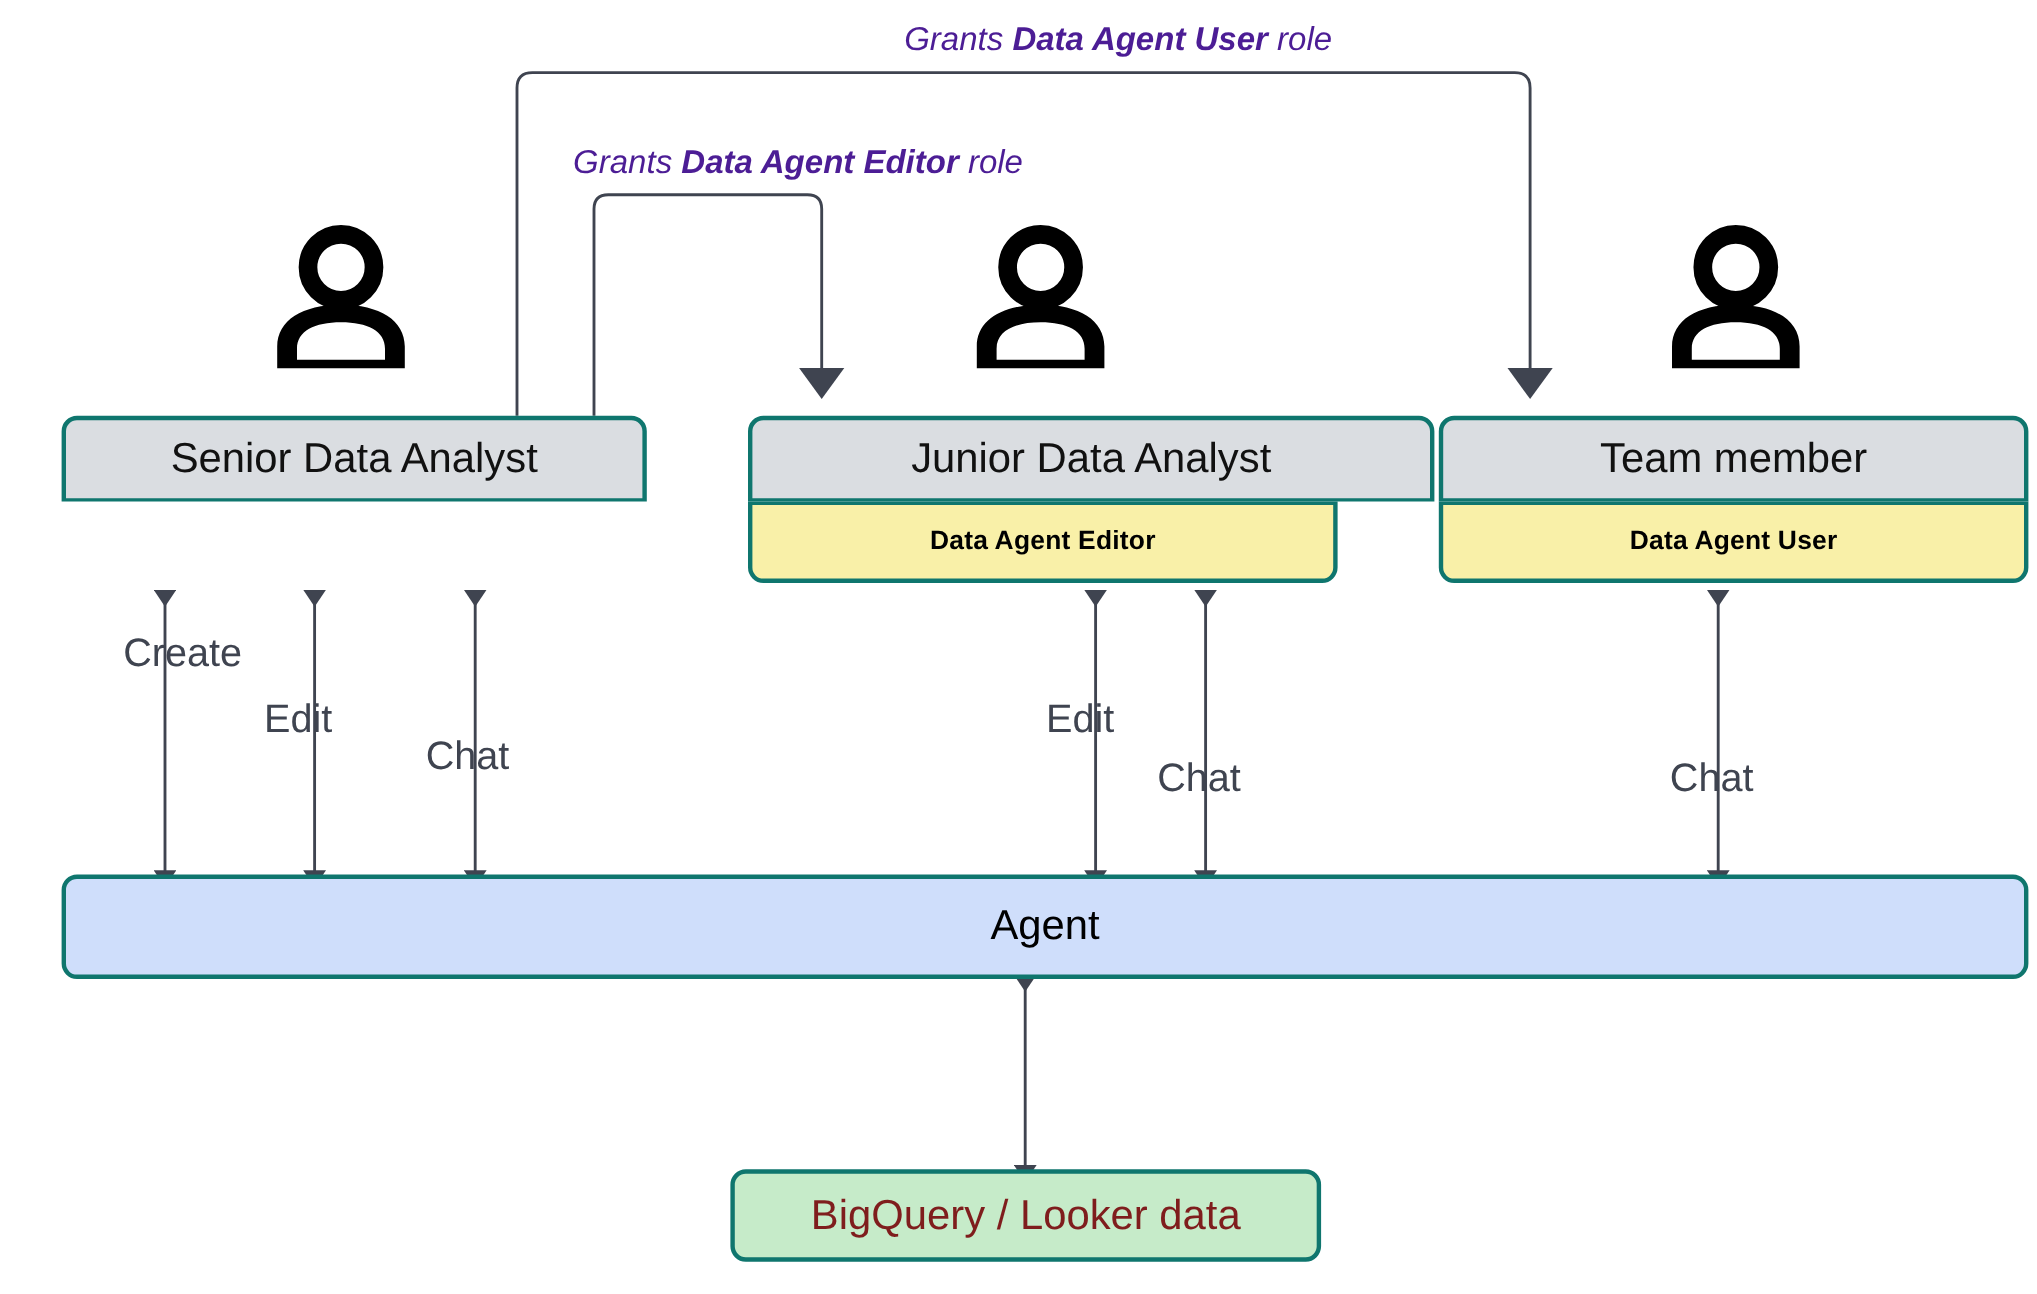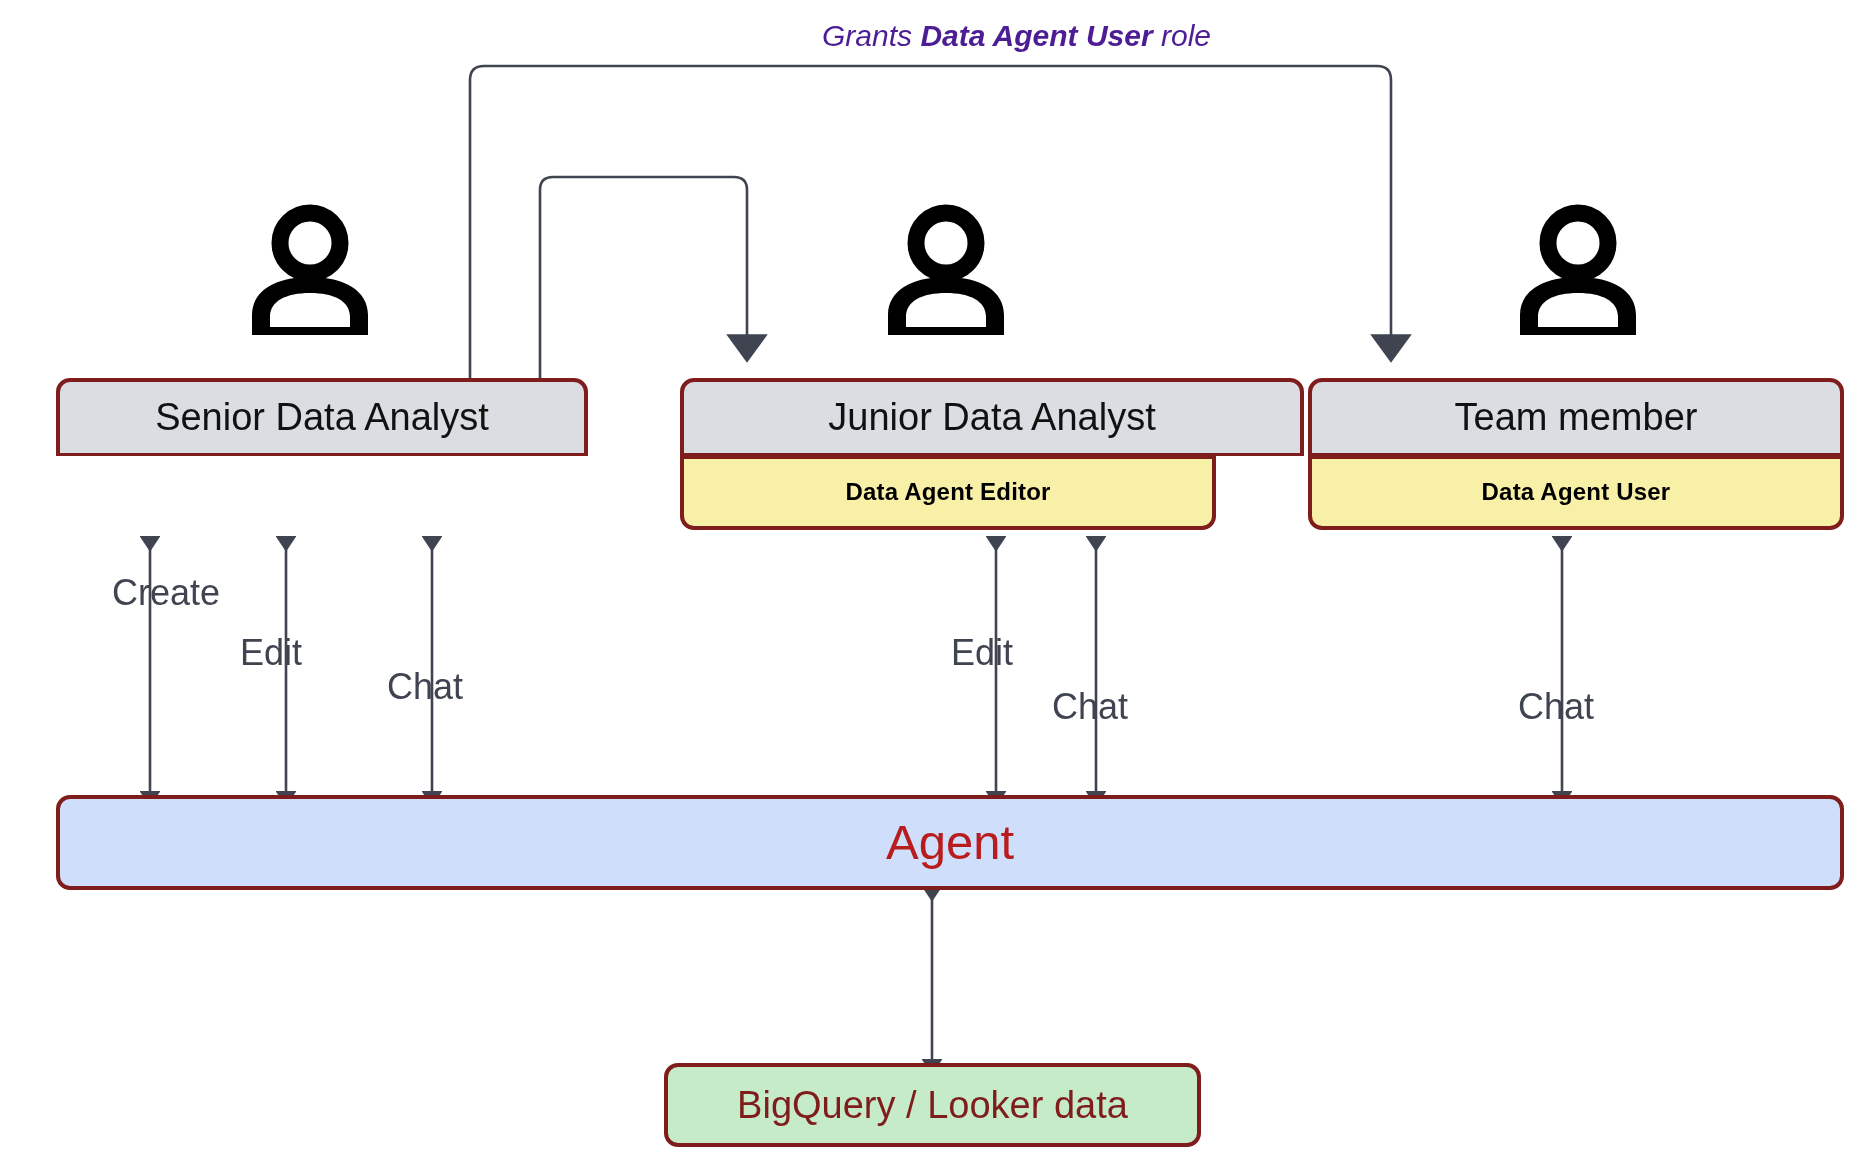--- a/index.html
+++ b/index.html
@@ -8,42 +8,42 @@
     font-family:"Liberation Sans","DejaVu Sans",sans-serif;
     position:relative;overflow:hidden;
   }
   #stage{position:absolute;inset:0;}
   svg.layer{position:absolute;left:0;top:0;width:1852px;height:1176px;pointer-events:none;}
 
   
   .node{
     position:absolute;
     box-sizing:border-box;
-    border:4px solid #7f1d1d;
+    border:4px solid #0f766e;
     display:flex;align-items:center;justify-content:center;
     text-align:center;
     line-height:1.18;
   }
   .role-head{
     background:#dadde1;
     border-radius:14px 14px 0 0;
     font-size:38px;font-weight:400;color:#111;
     border-bottom-width:3px;
   }
   .role-perm{
     background:#f9f0a8;
     border-radius:0 0 14px 14px;
     font-size:24px;font-weight:700;color:#000;
     border-top-width:3px;
     letter-spacing:.2px;
   }
   .agent-bar{
     background:#cfdefb;
     border-radius:14px;
-    font-size:49px;font-weight:400;color:#b91c1c;
+    font-size:38px;font-weight:400;color:#000000;
   }
   .data-box{
     background:#c6ebc9;
     border-radius:14px;
     font-size:38px;font-weight:400;color:#7f1d1d;
   }
 
   
   .person{position:absolute;width:136px;height:132px;}
 
@@ -91,20 +91,23 @@
 
     <line x1="1562" y1="540" x2="1562" y2="795" stroke="#3f4450" stroke-width="2.6" marker-start="url(#ahb)" marker-end="url(#ahb)"></line>
 
     <line x1="932" y1="890" x2="932" y2="1063" stroke="#3f4450" stroke-width="2.6" marker-start="url(#ahb)" marker-end="url(#ahb)"></line>
   </svg>
 
   <div class="grant-label" style="left:822px;top:19px;">
     <span>Grants </span><b>Data Agent User</b><span> role</span>
   </div>
 
+  <div class="grant-label" style="left:521px;top:131px;">
+    <span>Grants </span><b>Data Agent Editor</b><span> role</span>
+  </div>
 
   <div class="person" style="left:242px;top:203px;">
     <svg viewBox="0 0 136 132" width="136" height="132" aria-hidden="true">
       <circle cx="68" cy="40" r="30" fill="none" stroke="#000" stroke-width="17"></circle>
       <path d="M10,132 L10,112 C10,88 33,74 68,74 C103,74 126,88 126,112 L126,132 Z
                M28,124 L108,124 L108,114 C108,98 92,90 68,90 C44,90 28,98 28,114 Z" fill="#000" fill-rule="evenodd"></path>
     </svg>
   </div>
 
   <div class="person" style="left:878px;top:203px;">

